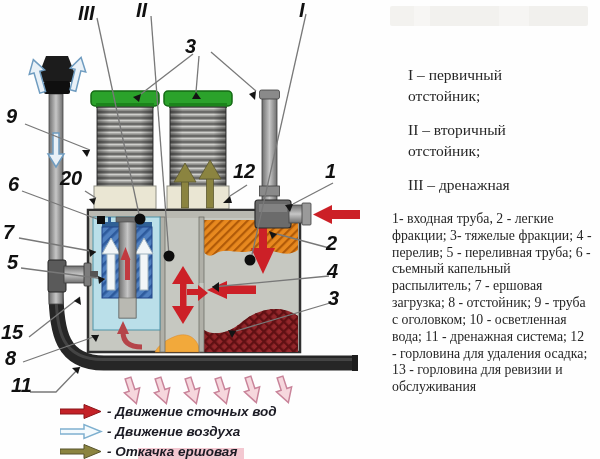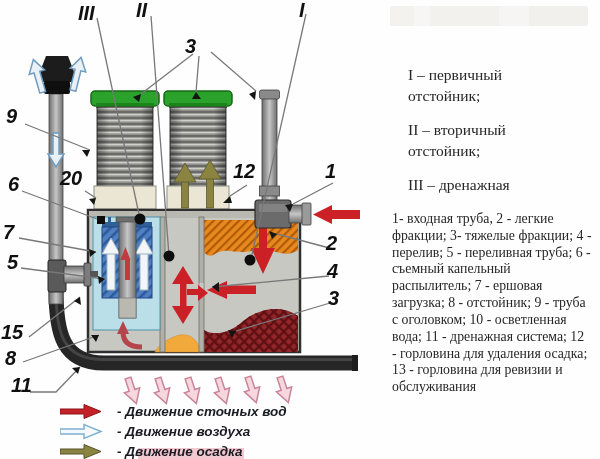--- a/index.html
+++ b/index.html
@@ -14,21 +14,21 @@
   .watermark-bottom{position:absolute;left:138px;top:448px;width:106px;height:11px;
                     background:#f0bac5;opacity:.8;z-index:1;}
   .roman-legend{position:absolute;left:408px;top:65px;width:156px;
                 font-family:"Liberation Serif",serif;font-size:15.5px;
                 color:#262626;line-height:1.35;}
   .roman-item{margin-bottom:13px;}
   .description{position:absolute;left:392px;top:211px;width:200px;
                font-family:"Liberation Serif",serif;font-size:13.8px;
                color:#262626;line-height:1.22;}
   .arrow-legend{position:absolute;left:60px;top:403px;z-index:2;}
-  .legend-row{display:flex;align-items:center;gap:13px;margin-bottom:3px;height:17px;}
+  .legend-row{display:flex;align-items:center;gap:3px;margin-bottom:3px;height:17px;}
   .legend-label{font-family:"Liberation Sans",sans-serif;font-weight:bold;font-style:italic;
                 font-size:13.5px;color:#1b1b24;white-space:nowrap;}
 </style>
 </head>
 <body>
 
 <div class="stage">
 
 <svg class="diagram-svg" width="385" height="459" viewBox="0 0 385 459">
   <defs>
@@ -304,17 +304,17 @@
   <div class="legend-row">
     <svg width="44" height="17" viewBox="0 0 44 17">
       <polygon points="0,6 24,6 24,1.5 41,8.5 24,15.5 24,11 0,11" fill="#f4fafd" stroke="#7fb0cf" stroke-width="1.5"></polygon>
     </svg>
     <span class="legend-label">- Движение воздуха</span>
   </div>
   <div class="legend-row">
     <svg width="44" height="17" viewBox="0 0 44 17">
       <polygon points="0,6 24,6 24,1.5 41,8.5 24,15.5 24,11 0,11" fill="#8b8440" stroke="#57532b" stroke-width="1"></polygon>
     </svg>
-    <span class="legend-label">- Движение осадка</span>
+    <span class="legend-label">- Откачка ершовая</span>
   </div>
 </div>
 
 </div>
 
 </body></html>

